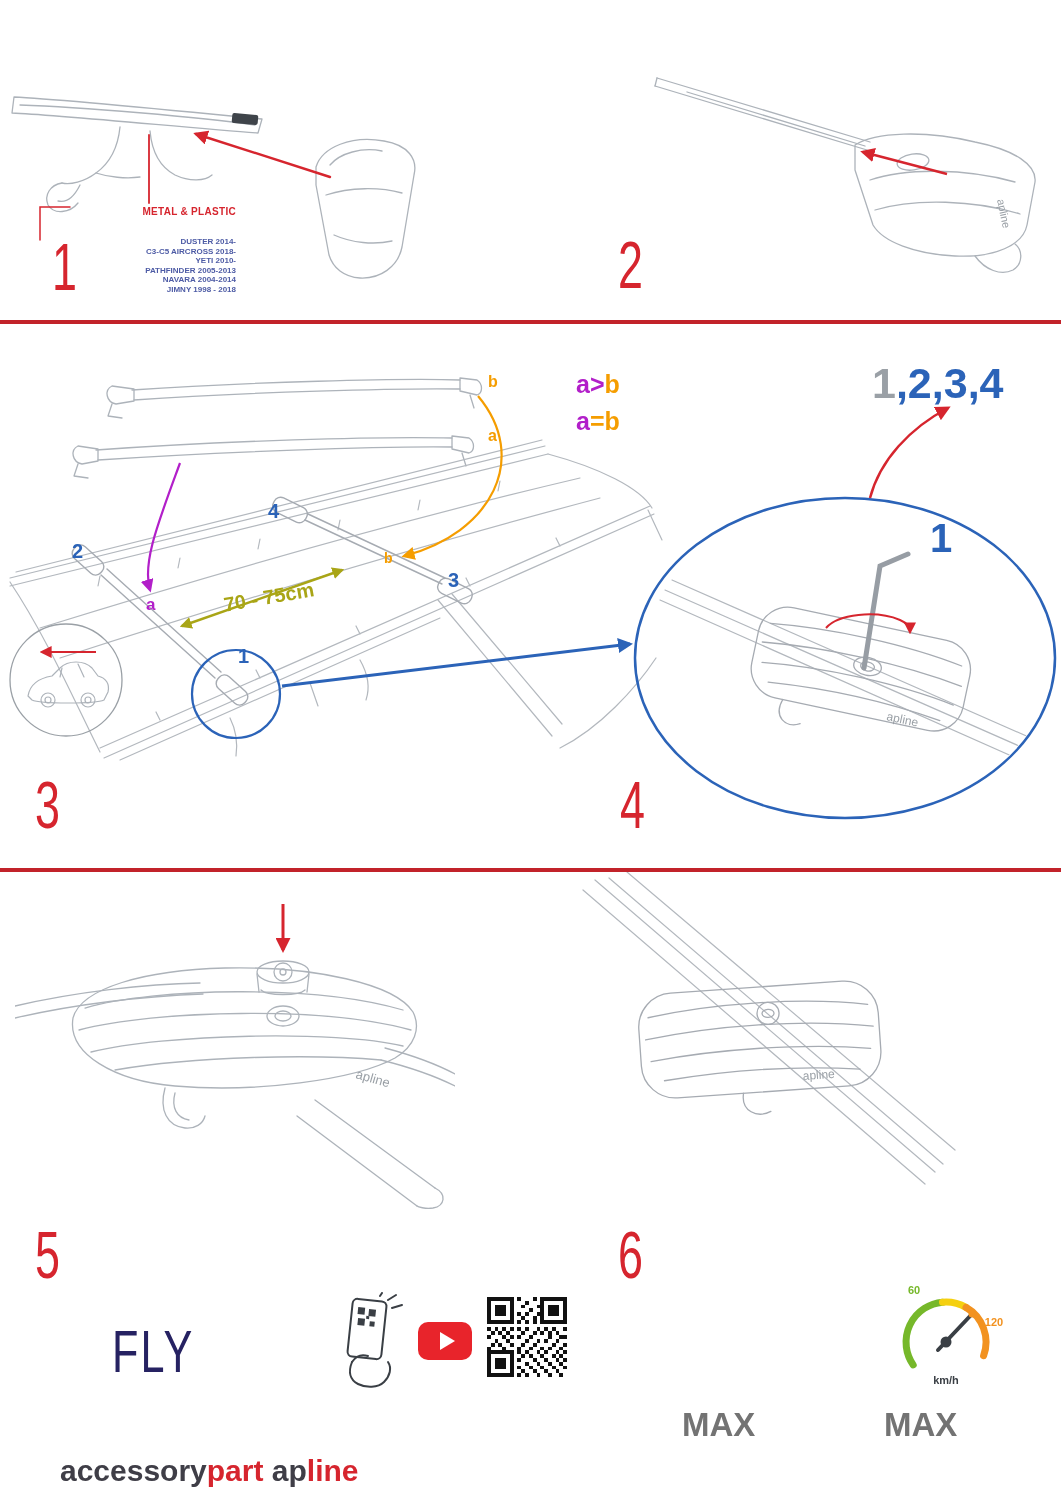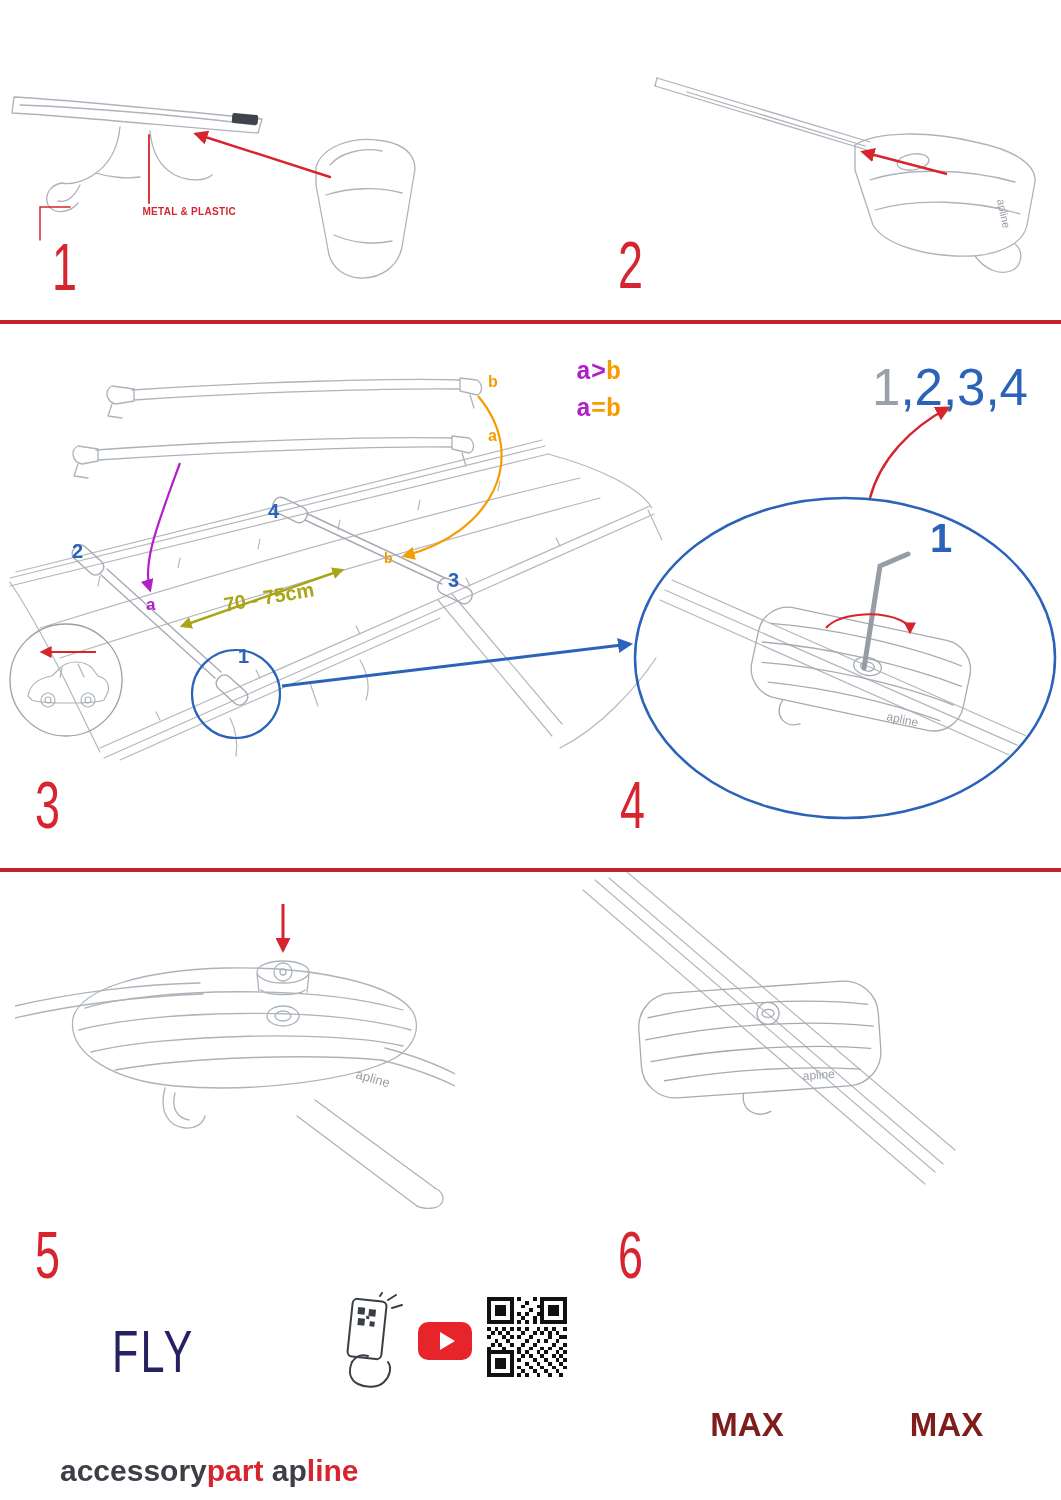--- a/index.html
+++ b/index.html
@@ -14,28 +14,28 @@
   .s1text{position:absolute;left:92px;top:206px;width:144px;text-align:right;}
   .material{color:#d6252e;font-size:10px;font-weight:bold;letter-spacing:.3px;margin-bottom:20px;}
   .models{color:#4d5ba5;font-size:8px;font-weight:bold;line-height:9.6px;}
   .poslabel{position:absolute;color:#2b63b8;font-size:20px;font-weight:bold;line-height:1;}
   .lblA{position:absolute;color:#b21fc9;font-size:17px;font-weight:bold;line-height:1;}
   .lblB{position:absolute;color:#f59d00;font-size:16px;font-weight:bold;line-height:1;}
   .distance{position:absolute;color:#a9a516;font-size:20px;font-weight:bold;
             transform:rotate(-10deg);transform-origin:left top;white-space:nowrap;}
   .rules{position:absolute;font-size:25px;font-weight:bold;line-height:37px;white-space:pre;}
   .rules .p{color:#b21fc9;} .rules .o{color:#f59d00;}
-  .seq{position:absolute;font-size:51px;font-weight:normal;line-height:1;white-space:nowrap;text-align:right;}
+  .seq{position:absolute;font-size:43px;font-weight:bold;line-height:1;white-space:nowrap;text-align:right;}
   .seq .g{color:#9aa0a6;} .seq .b{color:#2b63b8;}
   .callout1{position:absolute;color:#2b63b8;font-size:40px;font-weight:bold;line-height:1;}
   .fly{position:absolute;color:#262262;font-size:60px;line-height:1;letter-spacing:3px;
        transform:scaleX(.72);transform-origin:left top;}
   .brandline{position:absolute;font-size:30px;font-weight:bold;color:#3f3e47;white-space:pre;line-height:1;}
   .brandline .red{color:#d6252e;}
-  .max{position:absolute;font-size:33px;font-weight:bold;color:#7f1d1d;text-align:center;line-height:1;}
+  .max{position:absolute;font-size:33px;font-weight:bold;color:#737373;line-height:1;}
   .yt{position:absolute;width:54px;height:38px;background:#e8242b;border-radius:10px;
       display:flex;align-items:center;justify-content:center;}
   .yt .tri{width:0;height:0;border-left:15px solid #fff;border-top:9px solid transparent;
            border-bottom:9px solid transparent;margin-left:4px;}
 </style>
 </head>
 <body>
 
 <div class="page">
 
@@ -63,20 +63,28 @@
       <g stroke="#d6252e" fill="none" stroke-linecap="round">
         <path d="M330,142 L196,99" stroke-width="2.4" marker-end="url(#mr1)"></path>
         <path d="M149,100 L149,168" stroke-width="1.8"></path>
         <path d="M70,172 L40,172 L40,205" stroke-width="1.5"></path>
       </g>
     </svg>
   </div>
 
   <div class="s1text">
     <div class="material">METAL &amp; PLASTIC</div>
+    <div class="models">
+      <div>DUSTER 2014-</div>
+      <div>C3-C5 AIRCROSS 2018-</div>
+      <div>YETI 2010-</div>
+      <div>PATHFINDER 2005-2013</div>
+      <div>NAVARA 2004-2014</div>
+      <div>JIMNY 1998 - 2018</div>
+    </div>
   </div>
 
   <div class="abs" style="left:645px;top:50px;">
     <svg width="410" height="230" viewBox="0 0 410 230">
       <defs>
         <marker id="mr2" viewBox="0 0 10 10" refX="8" refY="5" markerWidth="6" markerHeight="6" orient="auto-start-reverse">
           <path d="M0,0L10,5L0,10z" fill="#d6252e"></path>
         </marker>
       </defs>
       <g stroke="#adb3ba" stroke-width="1.3" fill="none" stroke-linecap="round" stroke-linejoin="round">
@@ -211,21 +219,21 @@
       </g>
       <path d="M864,340 L880,238 L908,226" stroke="#979da4" stroke-width="5" fill="none" stroke-linecap="round"></path>
       <path d="M826,300 C838,286 876,282 900,292 C907,295 910,299 910,304" stroke="#d6252e" stroke-width="2" fill="none" marker-end="url(#mr)"></path>
       <path d="M870,170 C880,132 910,100 948,80" stroke="#d6252e" stroke-width="2.5" fill="none" marker-end="url(#mr)"></path>
     </svg>
   </div>
 
   <div class="lblB" style="left:488px;top:374px;">b</div>
   <div class="lblB" style="left:488px;top:428px;">a</div>
 
-  <div class="rules" style="left:576px;top:354px;font-family:Liberation Mono, monospace;"><span class="p">a</span><span class="p">&gt;</span><span class="o">b</span><br><span class="p">a</span><span class="o">=</span><span class="o">b</span></div>
+  <div class="rules" style="left:576px;top:366px;"><span class="p">a</span><span class="p">&gt;</span><span class="o">b</span><br><span class="p">a</span><span class="o">=</span><span class="o">b</span></div>
 
   <div class="seq" style="left:872px;top:362px;"><span class="g">1</span><span class="b">,2,3,4</span></div>
   <div class="callout1" style="left:930px;top:518px;">1</div>
 
   <div class="poslabel" style="left:72px;top:541px;">2</div>
   <div class="poslabel" style="left:268px;top:501px;">4</div>
   <div class="poslabel" style="left:448px;top:570px;">3</div>
   <div class="poslabel" style="left:238px;top:646px;">1</div>
   <div class="lblA" style="left:146px;top:596px;">a</div>
   <div class="lblB" style="left:384px;top:551px;font-size:14px;">b</div>
@@ -329,15 +337,30 @@
       <rect x="0" y="0" width="21" height="21" fill="#fff"></rect>
       <path fill="#111" d="M0 0h7v7H0z M14 0h7v7h-7z M0 14h7v7H0z"></path>
       <path fill="#fff" d="M1 1h5v5H1z M15 1h5v5h-5z M1 15h5v5H1z"></path>
       <path fill="#111" d="M2 2h3v3H2z M16 2h3v3h-3z M2 16h3v3H2z"></path>
       <path fill="#111" d="M8 0h1v1H8z M10 1h1v1h-1z M12 0h1v1h-1z M9 2h1v1H9z M13 2h1v1h-1z M11 3h1v1h-1z M8 4h1v1H8z M10 4h1v1h-1z M13 4h1v1h-1z M9 5h1v1H9z M12 5h1v1h-1z M8 6h1v1H8z M10 6h1v1h-1z M12 6h1v1h-1z M6 8h1v1H6z M6 10h1v1H6z M6 12h1v1H6z M0 8h1v1H0z M2 8h1v1H2z M4 8h1v1H4z M1 9h1v1H1z M3 9h1v1H3z M5 9h1v1H5z M0 10h1v1H0z M4 10h1v1H4z M2 11h1v1H2z M5 11h1v1H5z M1 12h1v1H1z M3 12h1v1H3z M0 13h1v1H0z M4 13h1v1H4z M8 8h1v1H8z M10 8h1v1h-1z M13 8h1v1h-1z M15 8h1v1h-1z M17 8h1v1h-1z M20 8h1v1h-1z M9 9h1v1H9z M12 9h1v1h-1z M14 9h1v1h-1z M16 9h1v1h-1z M18 9h1v1h-1z M8 10h1v1H8z M11 10h1v1h-1z M16 10h1v1h-1z M19 10h1v1h-1z M20 10h1v1h-1z M10 11h1v1h-1z M13 11h1v1h-1z M15 11h1v1h-1z M18 11h1v1h-1z M9 12h1v1H9z M12 12h1v1h-1z M17 12h1v1h-1z M20 12h1v1h-1z M8 13h1v1H8z M11 13h1v1h-1z M14 13h1v1h-1z M16 13h1v1h-1z M19 13h1v1h-1z M8 14h1v1H8z M10 14h1v1h-1z M13 14h1v1h-1z M15 14h1v1h-1z M18 14h1v1h-1z M20 14h1v1h-1z M9 15h1v1H9z M11 15h1v1h-1z M14 15h1v1h-1z M17 15h1v1h-1z M19 15h1v1h-1z M8 16h1v1H8z M12 16h1v1h-1z M15 16h1v1h-1z M18 16h1v1h-1z M20 16h1v1h-1z M10 17h1v1h-1z M13 17h1v1h-1z M16 17h1v1h-1z M19 17h1v1h-1z M8 18h1v1H8z M11 18h1v1h-1z M14 18h1v1h-1z M17 18h1v1h-1z M20 18h1v1h-1z M9 19h1v1H9z M12 19h1v1h-1z M15 19h1v1h-1z M18 19h1v1h-1z M8 20h1v1H8z M10 20h1v1h-1z M13 20h1v1h-1z M16 20h1v1h-1z M19 20h1v1h-1z"></path>
     </svg>
   </div>
 
   <div class="max" style="left:682px;top:1408px;width:130px;">MAX</div>
 
+  <div class="abs" style="left:884px;top:1280px;">
+    <svg width="125" height="118" viewBox="0 0 125 118">
+      <g fill="none" stroke-linecap="round">
+        <path d="M29.2,84.9 A40,40 0 0 1 58.5,22.2" stroke="#76b82a" stroke-width="7"></path>
+        <path d="M58.5,22.2 A40,40 0 0 1 82,27.4" stroke="#f5d010" stroke-width="7"></path>
+        <path d="M82,27.4 A40,40 0 0 1 99.6,75.7" stroke="#f29220" stroke-width="7"></path>
+        <path d="M54,70 L88,34" stroke="#3a3f45" stroke-width="4"></path>
+      </g>
+      <circle cx="62" cy="62" r="5.5" fill="#3a3f45"></circle>
+      <circle cx="88" cy="34" r="3.5" fill="#f29220"></circle>
+      <text x="30" y="14" text-anchor="middle" font-size="11" font-weight="bold" fill="#76b82a">60</text>
+      <text x="110" y="46" text-anchor="middle" font-size="11" font-weight="bold" fill="#f29220">120</text>
+      <text x="62" y="104" text-anchor="middle" font-size="11" font-weight="bold" fill="#3a3f45">km/h</text>
+    </svg>
+  </div>
   <div class="max" style="left:884px;top:1408px;width:125px;">MAX</div>
 
 </div>
 
 </body></html>

